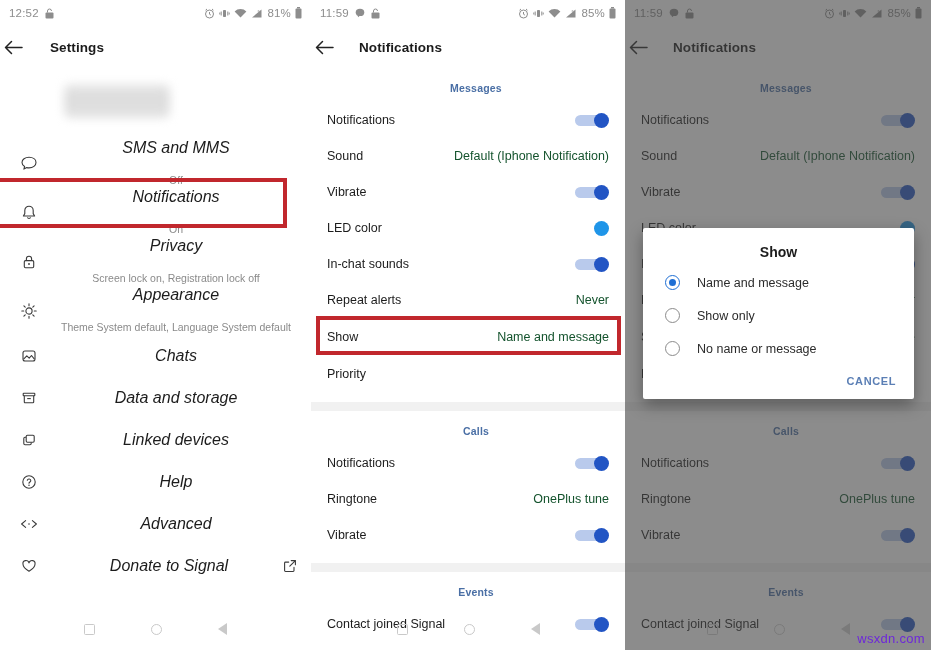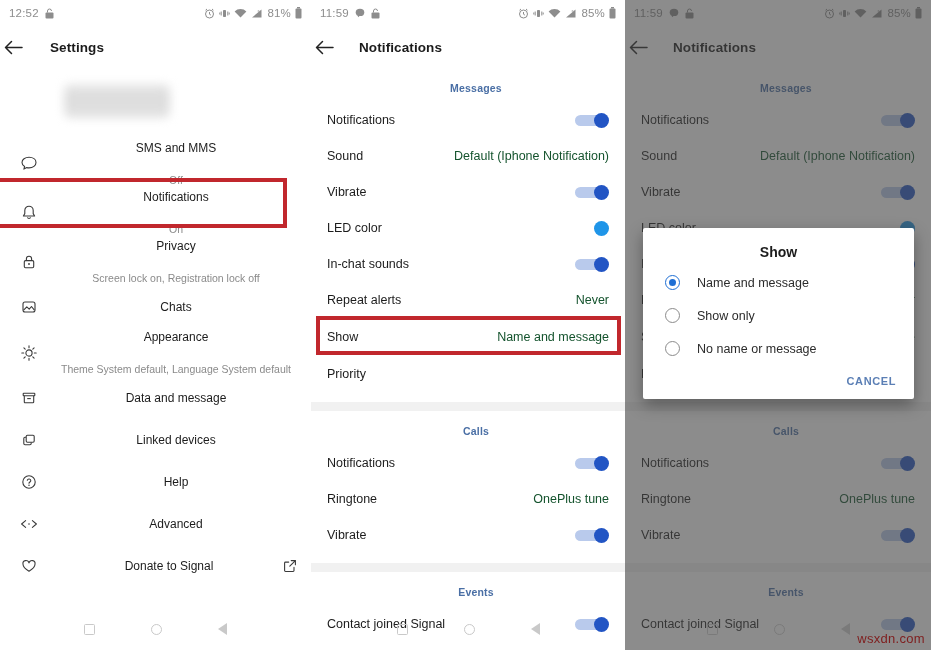--- a/index.html
+++ b/index.html
@@ -38,21 +38,21 @@
   .avatar-blur {
     margin: 16px 0 0 64px; width: 106px; height: 34px; border-radius: 6px;
     background: linear-gradient(180deg,#e8e8e8 0%,#dcdcdc 40%,#e3e3e3 100%);
     filter: blur(5px);
   }
   .srow {
     display: flex; align-items: center; min-height: 49px; padding: 0 14px 0 12px;
   }
   .srow .s-ico { width: 34px; flex: 0 0 34px; display: flex; align-items: center; justify-content: center; color: #3a3a3a; }
   .srow .s-txt { flex: 1; padding-left: 9px; }
-  .s-title { font-size: 12px; color: #1c1c1c; line-height: 16px; }
+  .s-title { font-size: 16px; color: #1c1c1c; line-height: 16px; font-style: italic; }
   .s-sub { font-size: 10.5px; color: #8a8a8a; line-height: 15px; margin-top: 17px; }
   .s-ext { color: #3a3a3a; display: flex; align-items: center; }
 
   
   .hl-box { position: absolute; border: 4px solid #c1272d; background: transparent; pointer-events: none; }
 
   
   .sect-head {
     font-size: 10.5px; font-weight: bold; color: #4a6fa5;
     padding: 14px 0 8px 16px; letter-spacing: .2px;
@@ -107,21 +107,21 @@
   .radio.on::after {
     content: ""; position: absolute; left: 3px; top: 3px; width: 7px; height: 7px;
     border-radius: 50%; background: #1f6fd4;
   }
   .dlg-opt-label { font-size: 12.5px; color: #2b2b2b; margin-left: 17px; }
   .dlg-actions { display: flex; justify-content: flex-end; padding: 10px 18px 6px 18px; }
   .dlg-cancel { font-size: 11px; font-weight: bold; color: #5b7fb5; letter-spacing: .6px; }
 
   .watermark {
     position: absolute; right: 6px; bottom: 4px; z-index: 7;
-    font-size: 13px; color: #7f1d1d; letter-spacing: .3px;
+    font-size: 13px; color: #6d28d9; letter-spacing: .3px;
   }
 
   svg { display: block; }
 </style>
 </head>
 <body>
 
 <div class="stage">
 
   <div class="panel p1">
@@ -216,55 +216,55 @@
               <path d="M6.4 7.6V5.8a2.6 2.6 0 015.2 0v1.8" stroke="#3a3a3a" stroke-width="1.1" fill="none"></path>
               <circle cx="9" cy="11" r="0.9" fill="#3a3a3a"></circle>
             </svg>
         </span>
         <span class="s-txt">
           <span class="s-title" style="display:block">Privacy</span>
           <span class="s-sub" style="display:block">Screen lock on, Registration lock off</span>
         </span>
       </div>
 
+      <div class="srow">
+        <span class="s-ico">
+          <svg width="18" height="18" viewBox="0 0 18 18">
+              <circle cx="9" cy="9" r="3.1" stroke="#3a3a3a" stroke-width="1.1" fill="none"></circle>
+              <path d="M9 1.8v1.9M9 14.3v1.9M1.8 9h1.9M14.3 9h1.9M3.9 3.9l1.3 1.3M12.8 12.8l1.3 1.3M14.1 3.9l-1.3 1.3M5.2 12.8l-1.3 1.3" stroke="#3a3a3a" stroke-width="1.1" stroke-linecap="round"></path>
+            </svg>
+        </span>
+        <span class="s-txt">
+          <span class="s-title" style="display:block">Appearance</span>
+          <span class="s-sub" style="display:block">Theme System default, Language System default</span>
+        </span>
+      </div>
+
       <div class="srow" style="min-height:42px;">
         <span class="s-ico">
           <svg width="18" height="18" viewBox="0 0 18 18">
               <rect x="3" y="4" width="12" height="10" rx="2" stroke="#3a3a3a" stroke-width="1.1" fill="none"></rect>
               <path d="M3.6 12.2l3.2-3.4 2.4 2.3 2.3-2.6 2.9 3.7" stroke="#3a3a3a" stroke-width="1.1" fill="none" stroke-linejoin="round"></path>
             </svg>
         </span>
         <span class="s-txt">
           <span class="s-title" style="display:block">Chats</span>
-        </span>
-      </div>
-
-      <div class="srow">
-        <span class="s-ico">
-          <svg width="18" height="18" viewBox="0 0 18 18">
-              <circle cx="9" cy="9" r="3.1" stroke="#3a3a3a" stroke-width="1.1" fill="none"></circle>
-              <path d="M9 1.8v1.9M9 14.3v1.9M1.8 9h1.9M14.3 9h1.9M3.9 3.9l1.3 1.3M12.8 12.8l1.3 1.3M14.1 3.9l-1.3 1.3M5.2 12.8l-1.3 1.3" stroke="#3a3a3a" stroke-width="1.1" stroke-linecap="round"></path>
-            </svg>
-        </span>
-        <span class="s-txt">
-          <span class="s-title" style="display:block">Appearance</span>
-          <span class="s-sub" style="display:block">Theme System default, Language System default</span>
         </span>
       </div>
 
       <div class="srow" style="min-height:42px;">
         <span class="s-ico">
           <svg width="18" height="18" viewBox="0 0 18 18">
               <rect x="3.2" y="4.2" width="11.6" height="2.6" rx="0.6" stroke="#3a3a3a" stroke-width="1.1" fill="none"></rect>
               <path d="M4.3 6.8v6.2a.8.8 0 00.8.8h7.8a.8.8 0 00.8-.8V6.8" stroke="#3a3a3a" stroke-width="1.1" fill="none"></path>
               <path d="M7.2 9.6h3.6" stroke="#3a3a3a" stroke-width="1.1"></path>
             </svg>
         </span>
         <span class="s-txt">
-          <span class="s-title" style="display:block">Data and message</span>
+          <span class="s-title" style="display:block">Data and storage</span>
         </span>
       </div>
 
       <div class="srow" style="min-height:42px;">
         <span class="s-ico">
           <svg width="18" height="18" viewBox="0 0 18 18">
               <rect x="6.2" y="4.2" width="8" height="7" rx="1.2" stroke="#3a3a3a" stroke-width="1.1" fill="none"></rect>
               <path d="M11.2 11.6v1a1.2 1.2 0 01-1.2 1.2H5a1.2 1.2 0 01-1.2-1.2V7.5a1.2 1.2 0 011.2-1.2h1" stroke="#3a3a3a" stroke-width="1.1" fill="none"></path>
             </svg>
         </span>

